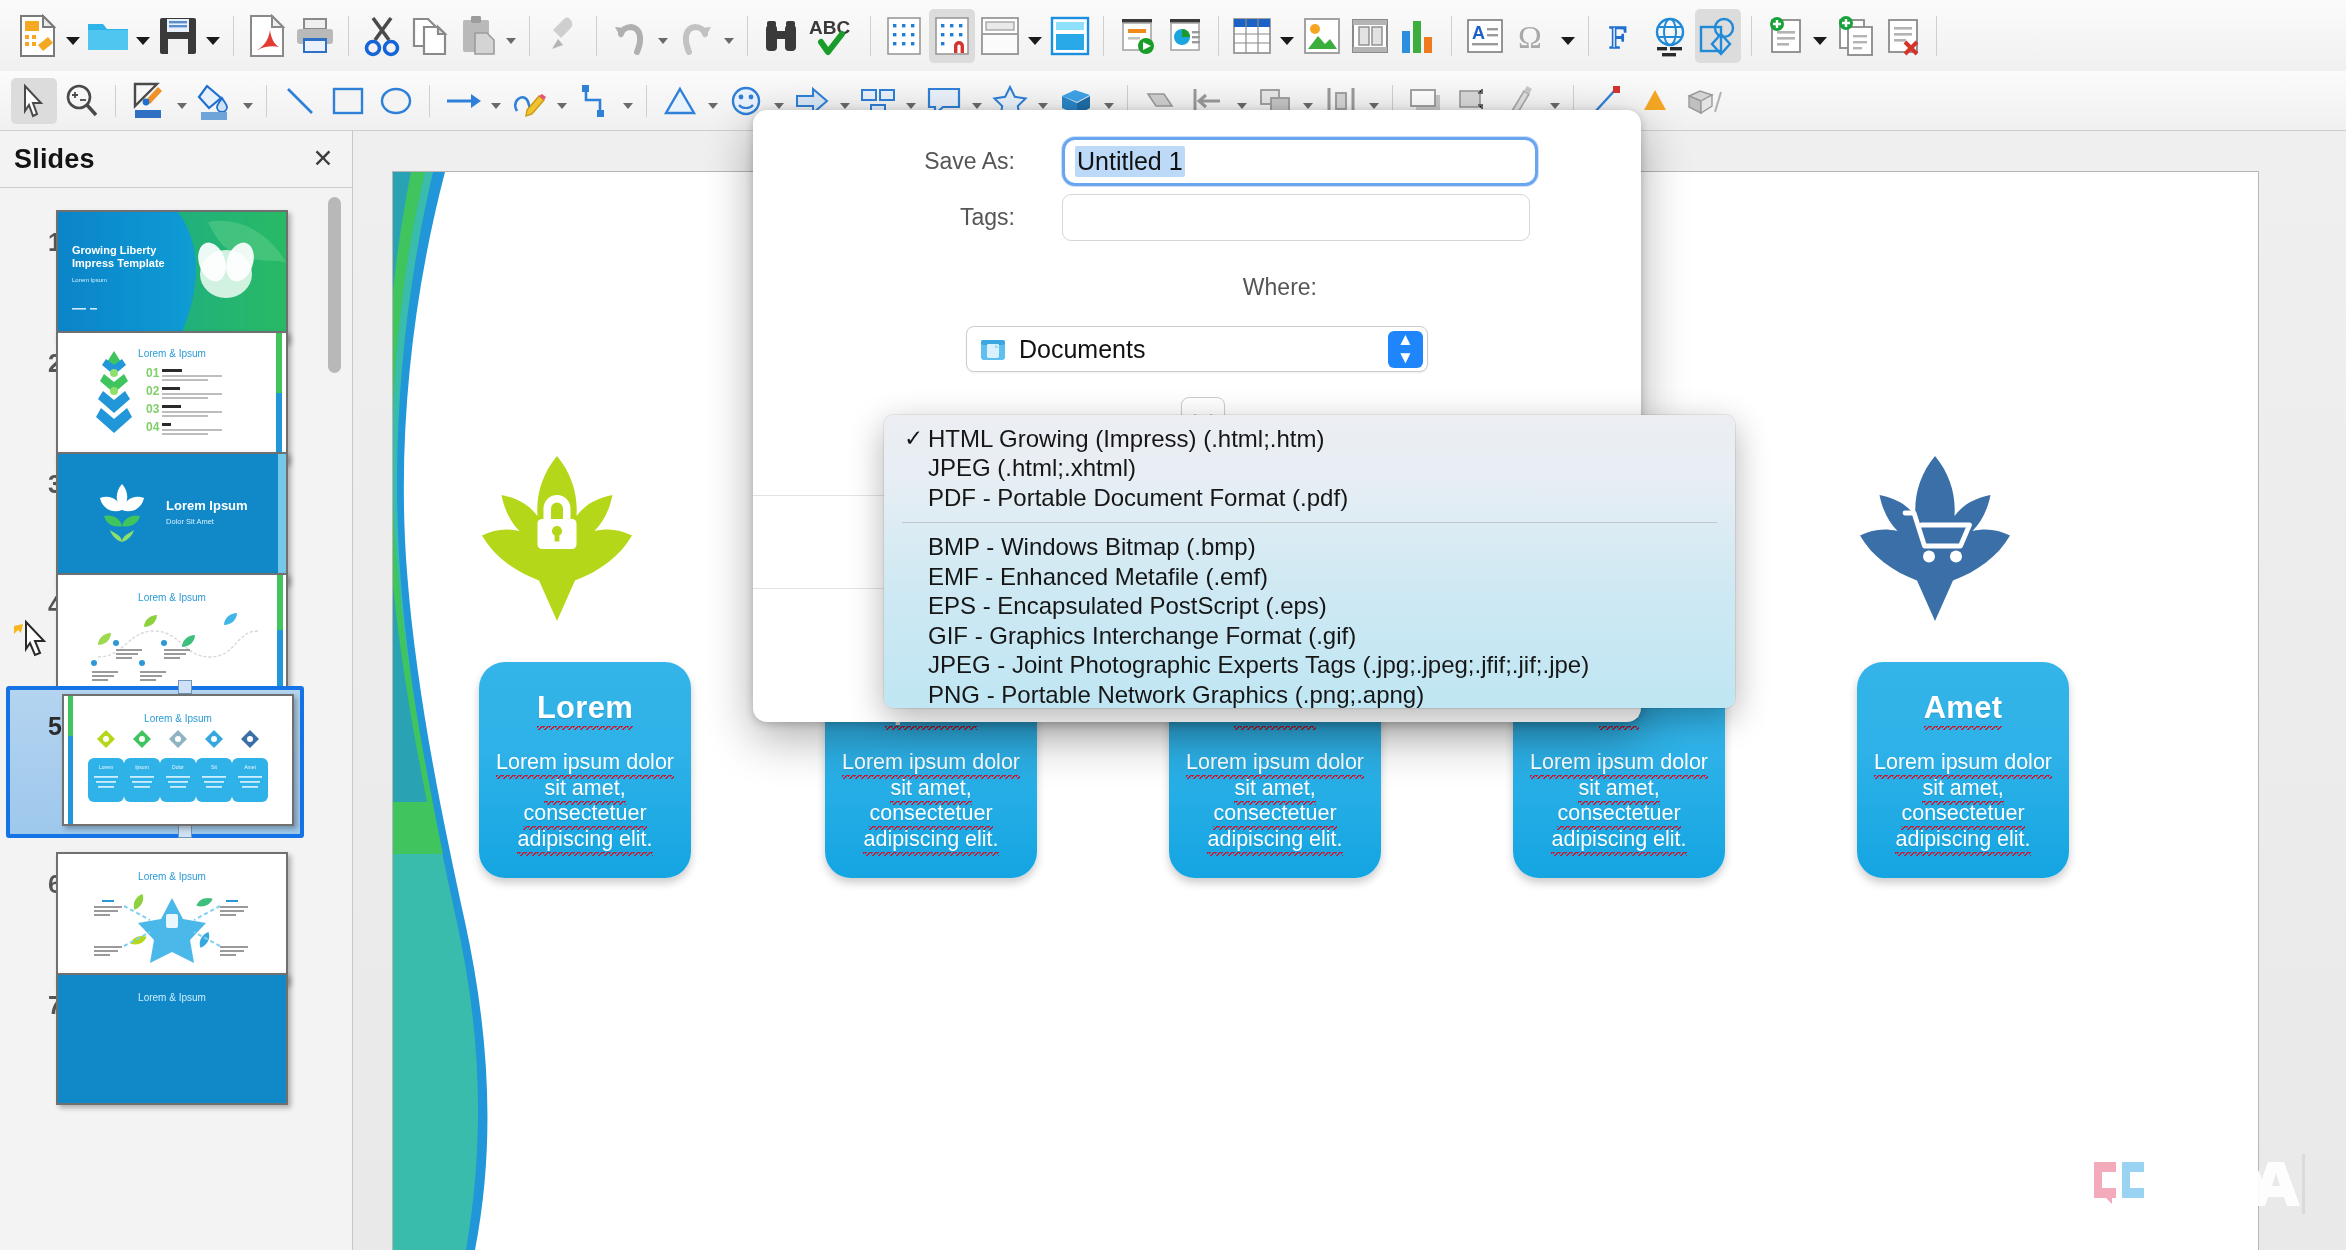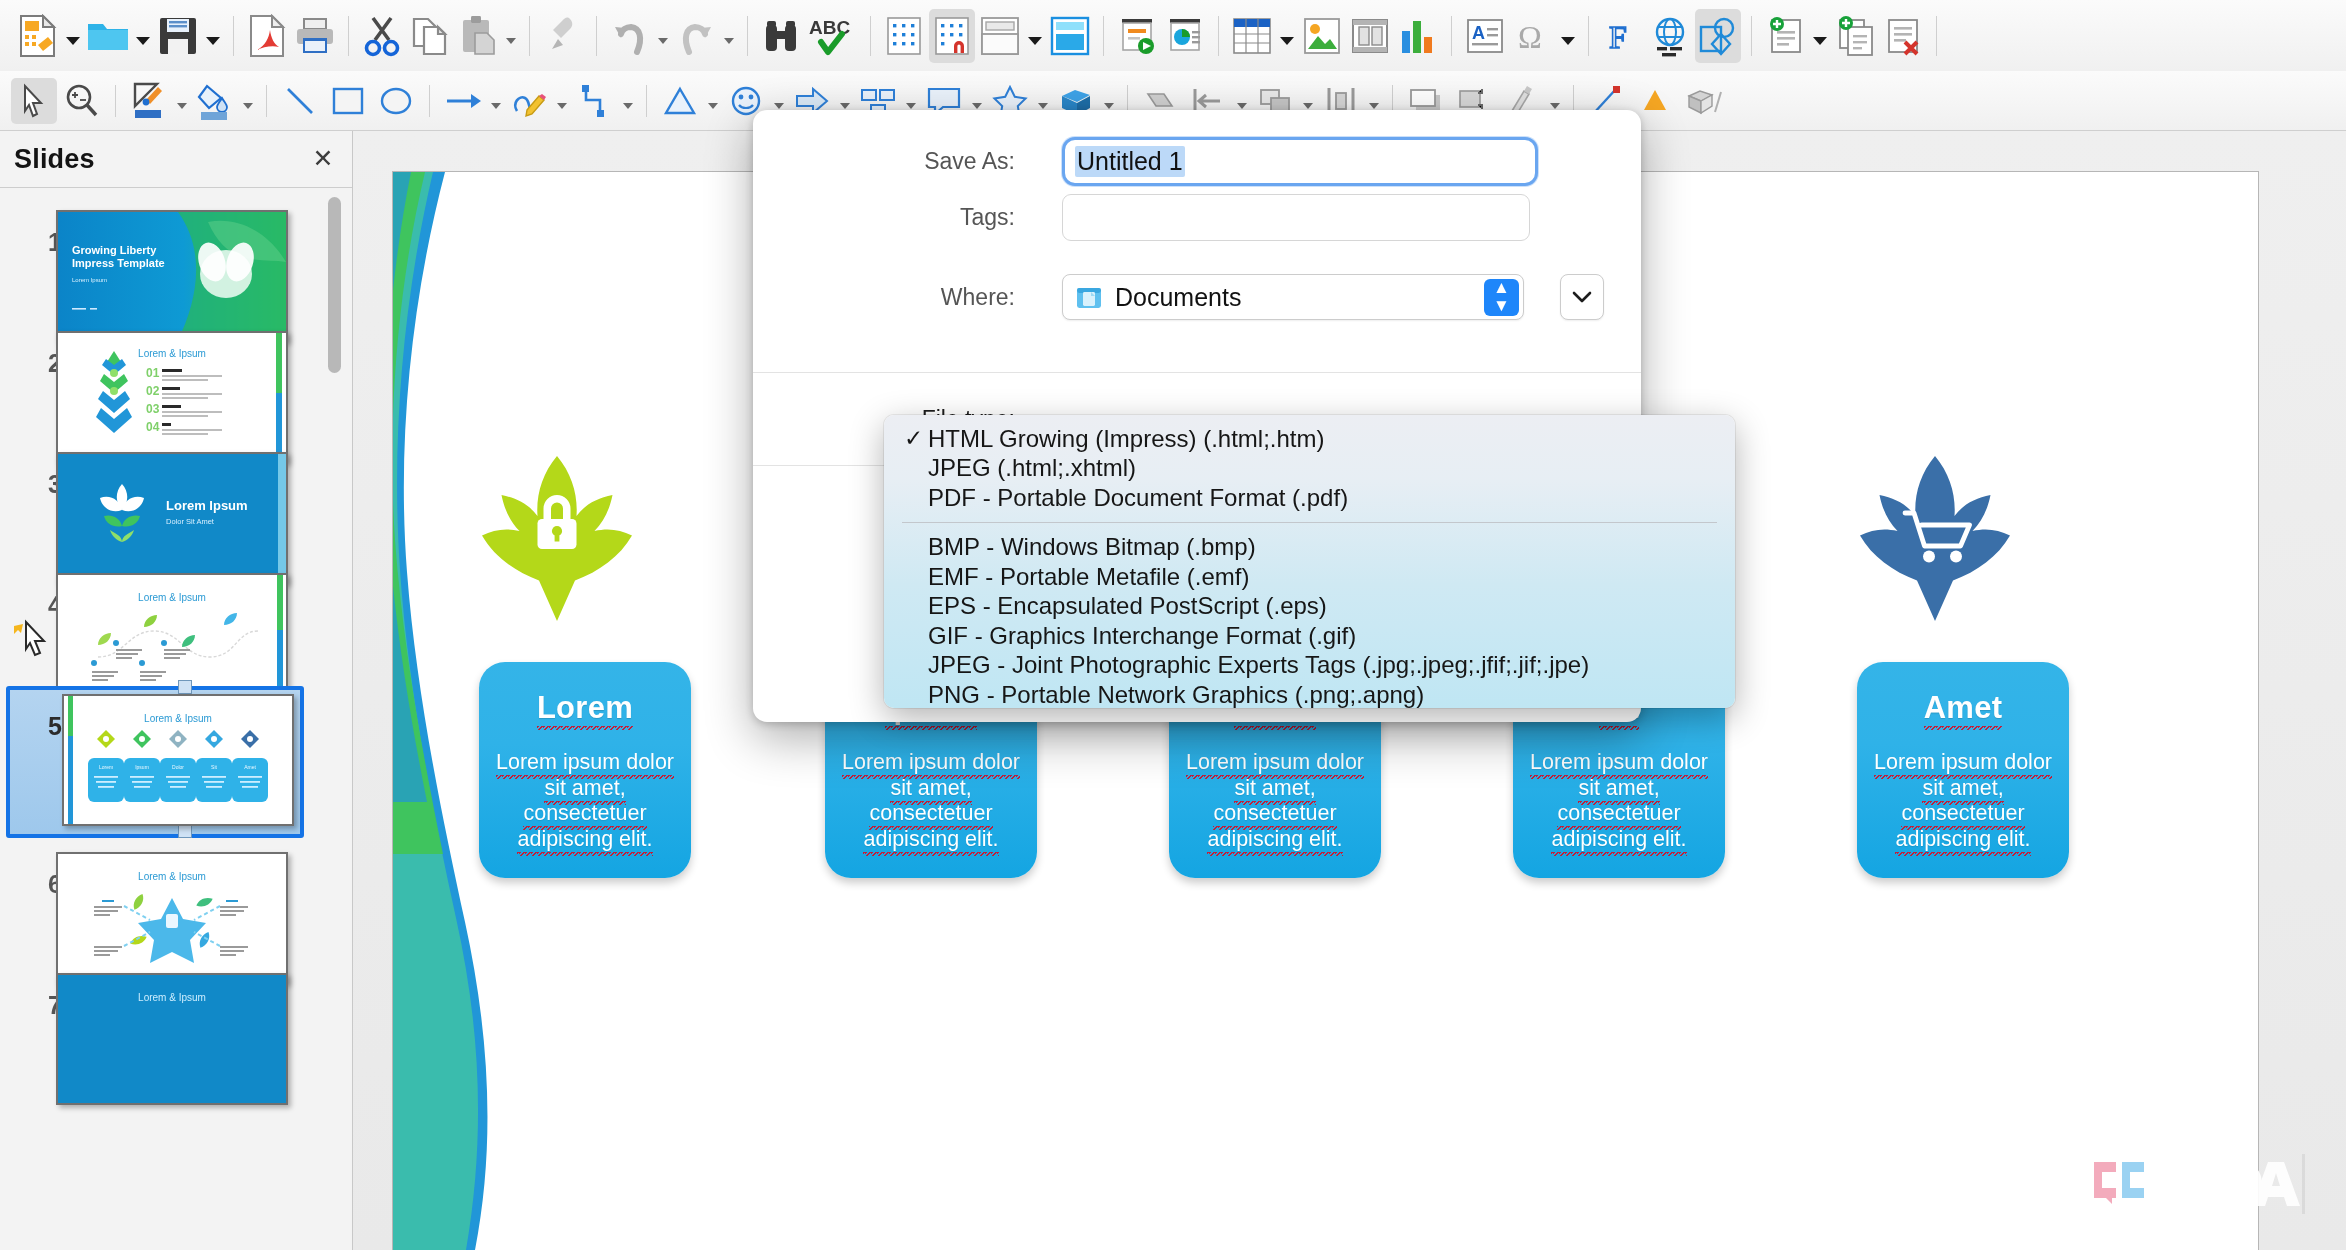--- a/index.html
+++ b/index.html
@@ -152,21 +152,21 @@
     background:#fff;display:flex;align-items:center;padding:0 10px;
     box-shadow:0 0 0 1px rgba(106,166,240,.35);
   }
   #saveas-value{
     font-size:25px;color:#111;background:#bcd9f8;padding:1px 2px;border-radius:2px;
   }
   #tags-row{margin-top:8px;border-radius:6px;}
   #tags-field{
     width:466px;height:45px;border:1px solid #d6d6d6;border-radius:9px;background:#fff;
   }
-  #where-row{margin-top:33px;}
+  #where-row{margin-top:33px;flex-direction:column;}
   #where-select{
     width:444px;height:44px;border:1px solid #cccccc;border-radius:8px;background:#fff;
     display:flex;align-items:center;padding:0 4px 0 12px;position:relative;
     box-shadow:0 1px 2px rgba(0,0,0,.07);
   }
   #where-label{font-size:25px;color:#111;margin-left:12px;flex:1;}
   #where-stepper{
     width:35px;height:37px;border-radius:6px;background:#1e86fa;
     display:flex;flex-direction:column;align-items:center;justify-content:center;color:#fff;
     line-height:0.8;font-size:17px;
@@ -1167,21 +1167,21 @@
     </div>
 
     <div class="menu-sep"></div>
 
     <div class="menu-item">
       <span class="menu-check"></span>
       <span>BMP - Windows Bitmap (.bmp)</span>
     </div>
     <div class="menu-item">
       <span class="menu-check"></span>
-      <span>EMF - Portable Metafile (.emf)</span>
+      <span>EMF - Enhanced Metafile (.emf)</span>
     </div>
     <div class="menu-item">
       <span class="menu-check"></span>
       <span>EPS - Encapsulated PostScript (.eps)</span>
     </div>
     <div class="menu-item">
       <span class="menu-check"></span>
       <span>GIF - Graphics Interchange Format (.gif)</span>
     </div>
     <div class="menu-item">

